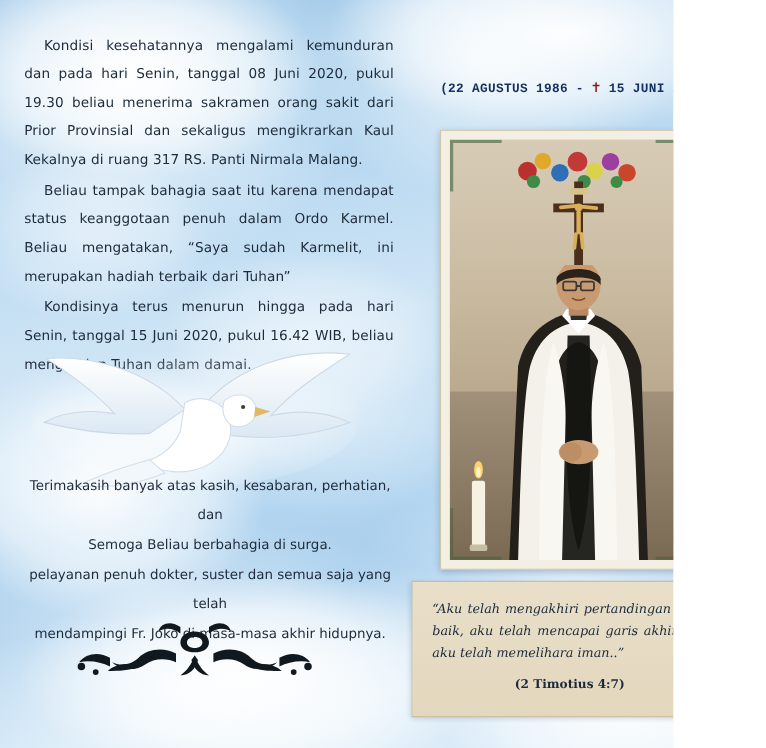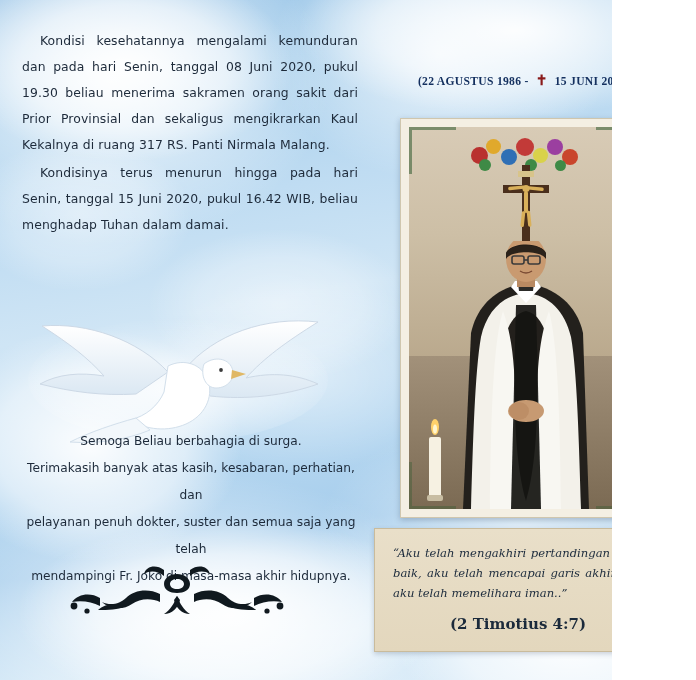--- a/index.html
+++ b/index.html
@@ -109,21 +109,21 @@
     font-size: 15.2px;
     letter-spacing: .4px;
   }
   #life-dates {
     position: absolute;
     left: 364px;
     top: 74px;
     width: 320px;
     text-align: center;
     color: #14305f;
-    font-family: Liberation Serif, serif;
+    font-family: Liberation Mono, monospace;
     font-weight: bold;
     font-size: 11.6px;
     letter-spacing: .3px;
     display: flex;
     align-items: flex-end;
     justify-content: center;
     gap: 7px;
   }
   #cross-icon {
     color: #8a1a1a;
@@ -230,39 +230,40 @@
     line-height: 20px;
     text-align: justify;
     margin: 0;
   }
   #scripture-reference {
     margin-top: 12px;
     text-align: center;
     color: #1b2a3b;
     font-family: "DejaVu Serif", serif;
     font-weight: bold;
-    font-size: 15px;
+    font-size: 11px;
   }
 </style>
 </head>
 <body>
 
 <div id="memorial-card">
 
   <div class="cloud c1"></div>
   <div class="cloud c2"></div>
   <div class="cloud c3"></div>
   <div class="cloud c4"></div>
   <div class="cloud c5"></div>
   <div class="cloud c6"></div>
   <div class="cloud c7"></div>
   <div class="cloud c8"></div>
 
   <div id="left-text-column">
     <p class="body-par">Kondisi kesehatannya mengalami kemunduran dan pada hari Senin, tanggal 08 Juni 2020, pukul 19.30 beliau menerima sakramen orang sakit dari Prior Provinsial dan sekaligus mengikrarkan Kaul Kekalnya di ruang 317 RS. Panti Nirmala Malang.</p>
+    <p class="body-par">Beliau tampak bahagia saat itu karena mendapat status keanggotaan penuh dalam Ordo Karmel. Beliau mengatakan, “Saya sudah Karmelit, ini merupakan hadiah terbaik dari Tuhan”</p>
     <p class="body-par">Kondisinya terus menurun hingga pada hari Senin, tanggal 15 Juni 2020, pukul 16.42 WIB, beliau menghadap Tuhan dalam damai.</p>
   </div>
 
   <div id="dove-illustration">
     <svg width="330" height="150" viewBox="0 0 330 150" xmlns="http://www.w3.org/2000/svg">
       <defs>
         <radialGradient id="glow" cx="50%" cy="55%" r="55%">
           <stop offset="0%" stop-color="#ffffff" stop-opacity="0.9"></stop>
           <stop offset="100%" stop-color="#ffffff" stop-opacity="0"></stop>
         </radialGradient>
@@ -282,22 +283,22 @@
       <path d="M118 118 C96 124 72 132 52 142 C80 144 108 140 132 130 Z" fill="#f2f7fb" stroke="#d2dfeb" stroke-width="1"></path>
 
       <path d="M186 64 C196 56 210 58 214 68 C218 78 210 88 198 88 C188 88 182 76 186 64 Z" fill="#ffffff" stroke="#d2dfeb" stroke-width="1"></path>
 
       <path d="M214 70 L228 74 L213 79 Z" fill="#e0b866"></path>
       <circle cx="203" cy="70" r="1.9" fill="#3b3b3b"></circle>
     </svg>
   </div>
 
   <div id="closing-text-block">
+    <p class="closing-line">Terimakasih banyak atas kasih, kesabaran, perhatian, dan</p>
     <p class="closing-line">Semoga Beliau berbahagia di surga.</p>
-    <p class="closing-line">Terimakasih banyak atas kasih, kesabaran, perhatian, dan</p>
     <p class="closing-line">pelayanan penuh dokter, suster dan semua saja yang telah</p>
     <p class="closing-line">mendampingi Fr. Joko di masa-masa akhir hidupnya.</p>
   </div>
 
   <div id="flourish-ornament">
     <svg width="235" height="70" viewBox="0 0 235 70" xmlns="http://www.w3.org/2000/svg">
       <g fill="#10191f">
 
         <path d="M117 14 C110 14 104 18 104 24 C104 30 110 33 117 33 C124 33 130 30 130 24 C130 18 124 14 117 14 Z
                  M117 19 C121 19 124 21 124 24 C124 27 121 29 117 29 C113 29 110 27 110 24 C110 21 113 19 117 19 Z"></path>

